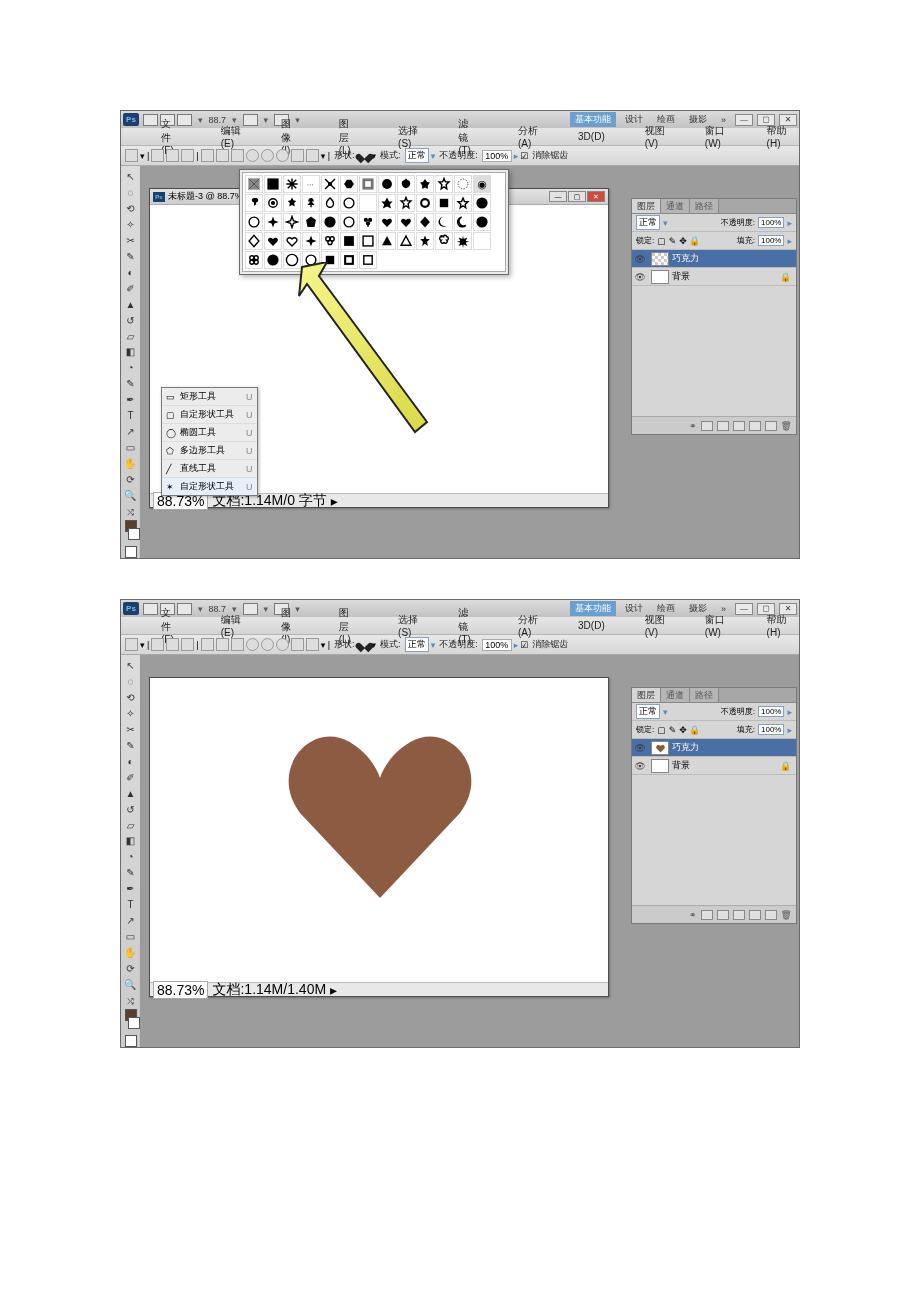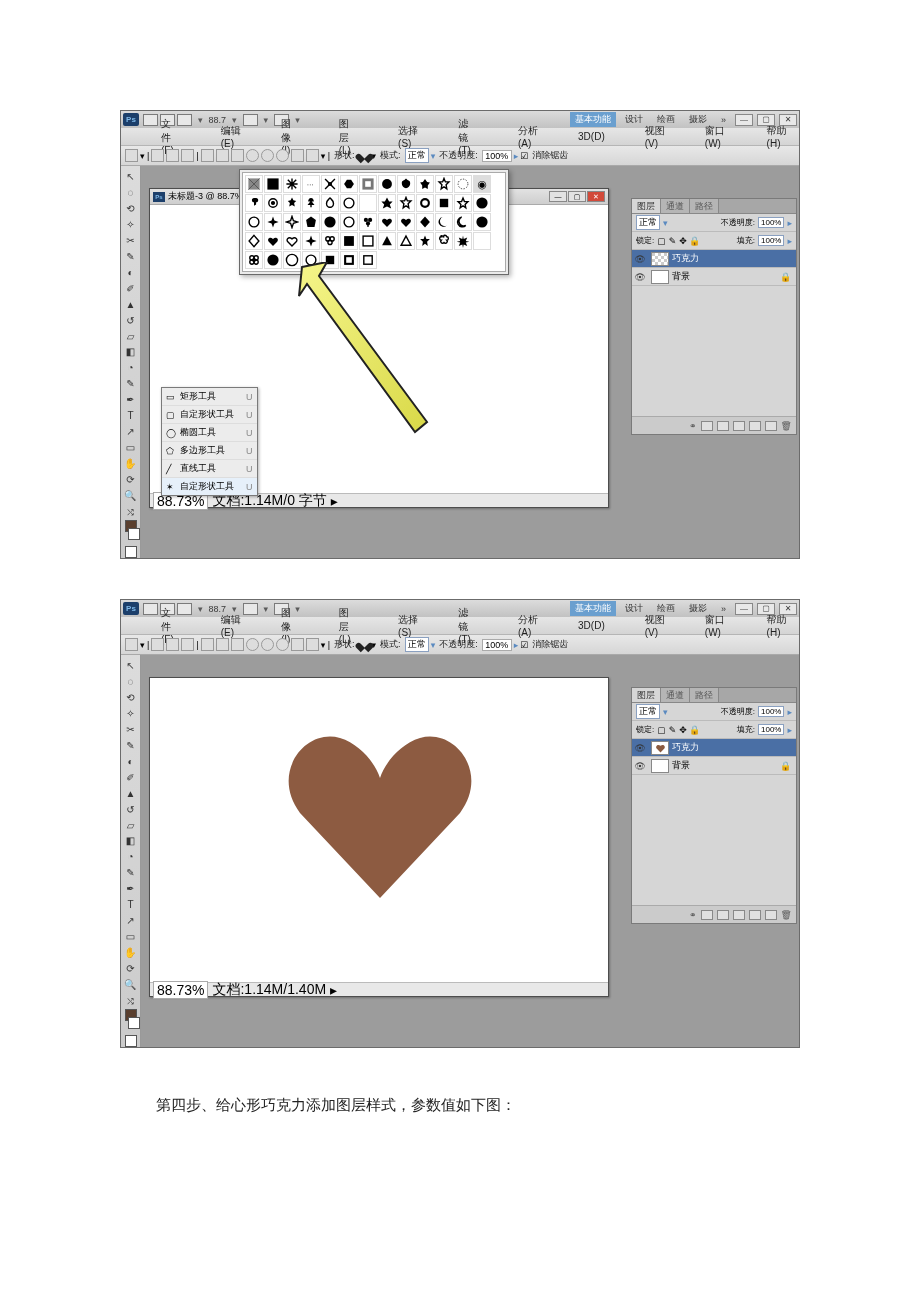--- a/index.html
+++ b/index.html
@@ -787,15 +787,14 @@
           <span class="fi"></span>
           <span class="fi"></span>
           <span class="fi"></span>
           <span>🗑</span>
         </div>
       </div>
     </div>
   </div>
 </div>
 
-<p class="caption">第四步、给心形巧克力添加图层样式，参数值如下图：</p>
 
 </div>
 
 </body></html>

